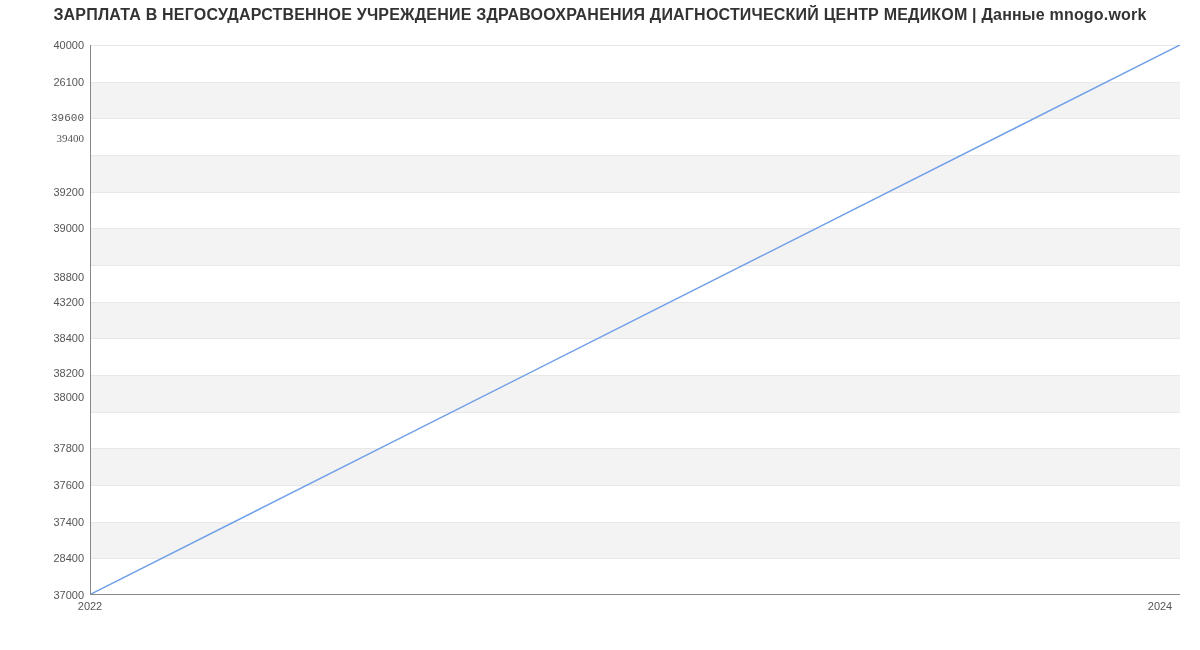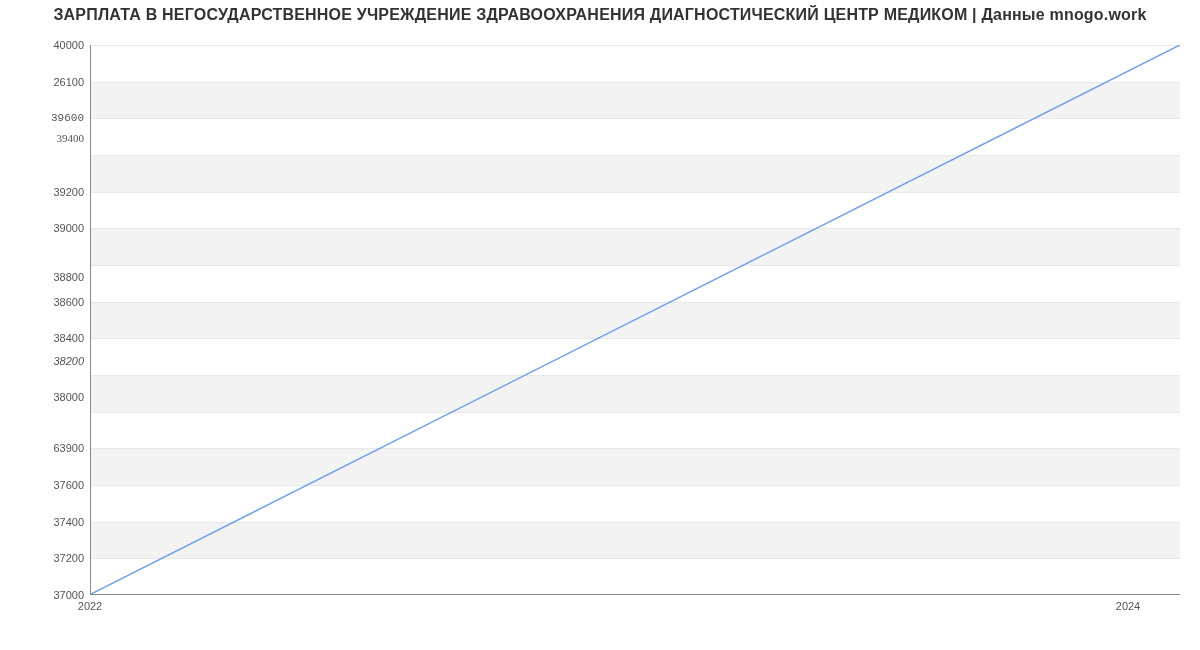--- a/index.html
+++ b/index.html
@@ -102,33 +102,33 @@
       <div class="gridline" style="top: 110px;"></div>
       <div class="gridline" style="top: 73.3333px;"></div>
       <div class="gridline" style="top: 36.6667px;"></div>
       <div class="gridline" style="top: 0px;"></div>
       <svg class="lines" id="line-svg" preserveAspectRatio="none" viewBox="0 0 1090 550">
         <polyline points="0,550 1090,0" fill="none" stroke="#6f9fe8" stroke-width="1.5"></polyline>
       </svg>
   </div>
   <div id="y-labels">
       <div class="y-tick-label" style="top: 595px;">37000</div>
-      <div class="y-tick-label" style="top: 558.333px;">37200</div>
+      <div class="y-tick-label" style="top: 558.333px;">28400</div>
       <div class="y-tick-label" style="top: 521.667px;">37400</div>
       <div class="y-tick-label" style="top: 485px;">37600</div>
-      <div class="y-tick-label" style="top: 448.333px;">63900</div>
+      <div class="y-tick-label" style="top: 448.333px;">37800</div>
       <div class="y-tick-label" style="top: 397px;">38000</div>
-      <div class="y-tick-label" style="top: 361px; font-style: italic;">38200</div>
+      <div class="y-tick-label" style="top: 373px;">38200</div>
       <div class="y-tick-label" style="top: 338.333px;">38400</div>
-      <div class="y-tick-label" style="top: 301.667px;">38600</div>
+      <div class="y-tick-label" style="top: 301.667px;">43200</div>
       <div class="y-tick-label" style="top: 265px; margin-top: 12px;">38800</div>
       <div class="y-tick-label" style="top: 228.333px; text-align: right;">39000</div>
       <div class="y-tick-label" style="top: 191.667px;">39200</div>
       <div class="y-tick-label" style="top: 138px; font-family: Liberation Serif, serif;">39400</div>
       <div class="y-tick-label" style="top: 118.333px; font-family: Liberation Mono, monospace;">39600</div>
       <div class="y-tick-label" style="top: 81.6667px;">26100</div>
       <div class="y-tick-label" style="top: 45px;">40000</div>
     </div>
   <div id="x-labels">
       <div class="x-tick-label" style="left: 90px;">2022</div>
-      <div class="x-tick-label" style="left: 1128px;">2024</div>
+      <div class="x-tick-label" style="left: 1160px;">2024</div>
     </div>
 </div>
 
 </body></html>

